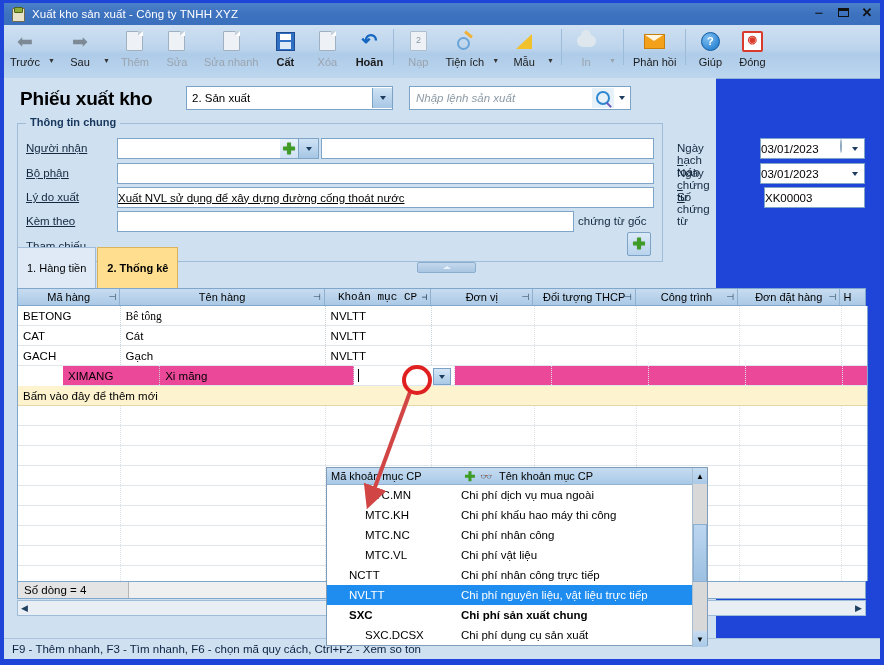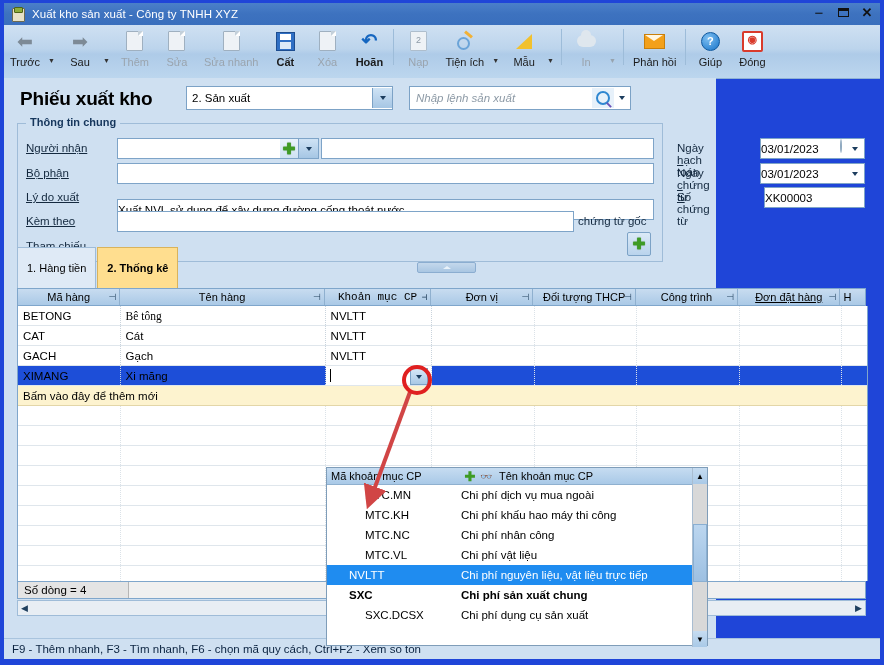--- a/index.html
+++ b/index.html
@@ -130,21 +130,21 @@
   .tab.active{background:#ffde8f;border-color:#d9b35c;font-weight:bold;}
   .ghead{position:absolute;left:0;top:17px;width:849px;height:18px;
     background:linear-gradient(to bottom,#c8dcf0,#aac9e6);border:1px solid #7fa6cb;
     display:flex;box-sizing:border-box;}
   .gh{border-right:1px solid #8fb0cf;display:flex;align-items:center;justify-content:center;
     position:relative;font-size:11px;box-sizing:border-box;height:100%;}
   .gh .pin{position:absolute;right:3px;font-size:9px;color:#24425f;}
   .gbody{position:absolute;left:0;top:35px;width:849px;height:275px;background:#fff;
     border-left:1px solid #7fa6cb;border-right:1px solid #7fa6cb;overflow:hidden;}
   .grow{height:20px;display:flex;border-bottom:1px solid #dfe6ec;box-sizing:border-box;}
-  .grow.sel{background:#1d4ed8;}
+  .grow.sel{background:#ec4899;margin-left:45px;}
   .grow.newrow{background:#fdf3cf;border-bottom:1px solid #e3d6a8;}
   .gc{border-right:1px dotted #c9d3dc;display:flex;align-items:center;padding-left:5px;
     font-size:11.5px;box-sizing:border-box;height:100%;overflow:hidden;white-space:nowrap;}
   .gc.empty{border-right:1px dotted #dbe2e8;}
   .caret-cell{position:relative;}
   .cellcaret{position:absolute;right:3px;top:2px;width:16px;height:15px;
     background:linear-gradient(to bottom,#d6e7f7,#a9c8e5);border:1px solid #7ca2c6;
     display:flex;align-items:center;justify-content:center;}
   .gfoot{position:absolute;left:0;top:310px;width:849px;height:18px;display:flex;
     border:1px solid #7fa6cb;box-sizing:border-box;background:#f0f0f0;}
@@ -349,21 +349,21 @@
     <div class="inp" style="left:317px;top:60px;width:331px;">
       <span class="txt"></span>
     </div>
 
     <div class="fld-lbl u" style="left:22px;top:89px;">Bộ phận</div>
     <div class="inp" style="left:113px;top:85px;width:535px;">
       <span class="txt"></span>
     </div>
 
     <div class="fld-lbl u" style="left:22px;top:113px;">Lý do xuất</div>
-    <div class="inp" style="left:113px;top:121px;width:535px;">
+    <div class="inp" style="left:113px;top:109px;width:535px;text-decoration:underline;">
       <span class="txt">Xuất NVL sử dụng để xây dựng đường cống thoát nước</span>
     </div>
 
     <div class="fld-lbl u" style="left:22px;top:137px;">Kèm theo</div>
     <div class="inp" style="left:113px;top:133px;width:455px;">
       <span class="txt"></span>
     </div>
     <div class="fld-lbl" style="left:574px;top:137px;">chứng từ gốc</div>
 
     <div class="fld-lbl u" style="left:22px;top:162px;">Tham chiếu</div>
@@ -433,21 +433,21 @@
           <span class="pin">⊣</span>
         </div>
         <div class="gh" style="width:104px;">
           <span>Đối tượng THCP</span>
           <span class="pin">⊣</span>
         </div>
         <div class="gh" style="width:104px;">
           <span>Công trình</span>
           <span class="pin">⊣</span>
         </div>
-        <div class="gh" style="width:104px;text-decoration:underline;">
+        <div class="gh" style="width:104px;">
           <span>Đơn đặt hàng</span>
           <span class="pin">⊣</span>
         </div>
         <div class="gh" style="width:25px;border-right:none;justify-content:flex-start;padding-left:3px;">
           <span>H</span>
         </div>
       </div>
 
       <div class="gbody">
 
@@ -624,20 +624,24 @@
           <div class="b">Chi phí khấu hao máy thi công</div>
         </div>
         <div class="pitem indent">
           <div class="a">MTC.NC</div>
           <div class="b">Chi phí nhân công</div>
         </div>
         <div class="pitem indent">
           <div class="a">MTC.VL</div>
           <div class="b">Chi phí vật liệu</div>
         </div>
+        <div class="pitem lvl1">
+          <div class="a">NCTT</div>
+          <div class="b">Chi phí nhân công trực tiếp</div>
+        </div>
         <div class="pitem lvl1 hi">
           <div class="a">NVLTT</div>
           <div class="b">Chi phí nguyên liệu, vật liệu trực tiếp</div>
         </div>
         <div class="pitem lvl1 bold">
           <div class="a">SXC</div>
           <div class="b">Chi phí sản xuất chung</div>
         </div>
         <div class="pitem indent">
           <div class="a">SXC.DCSX</div>

